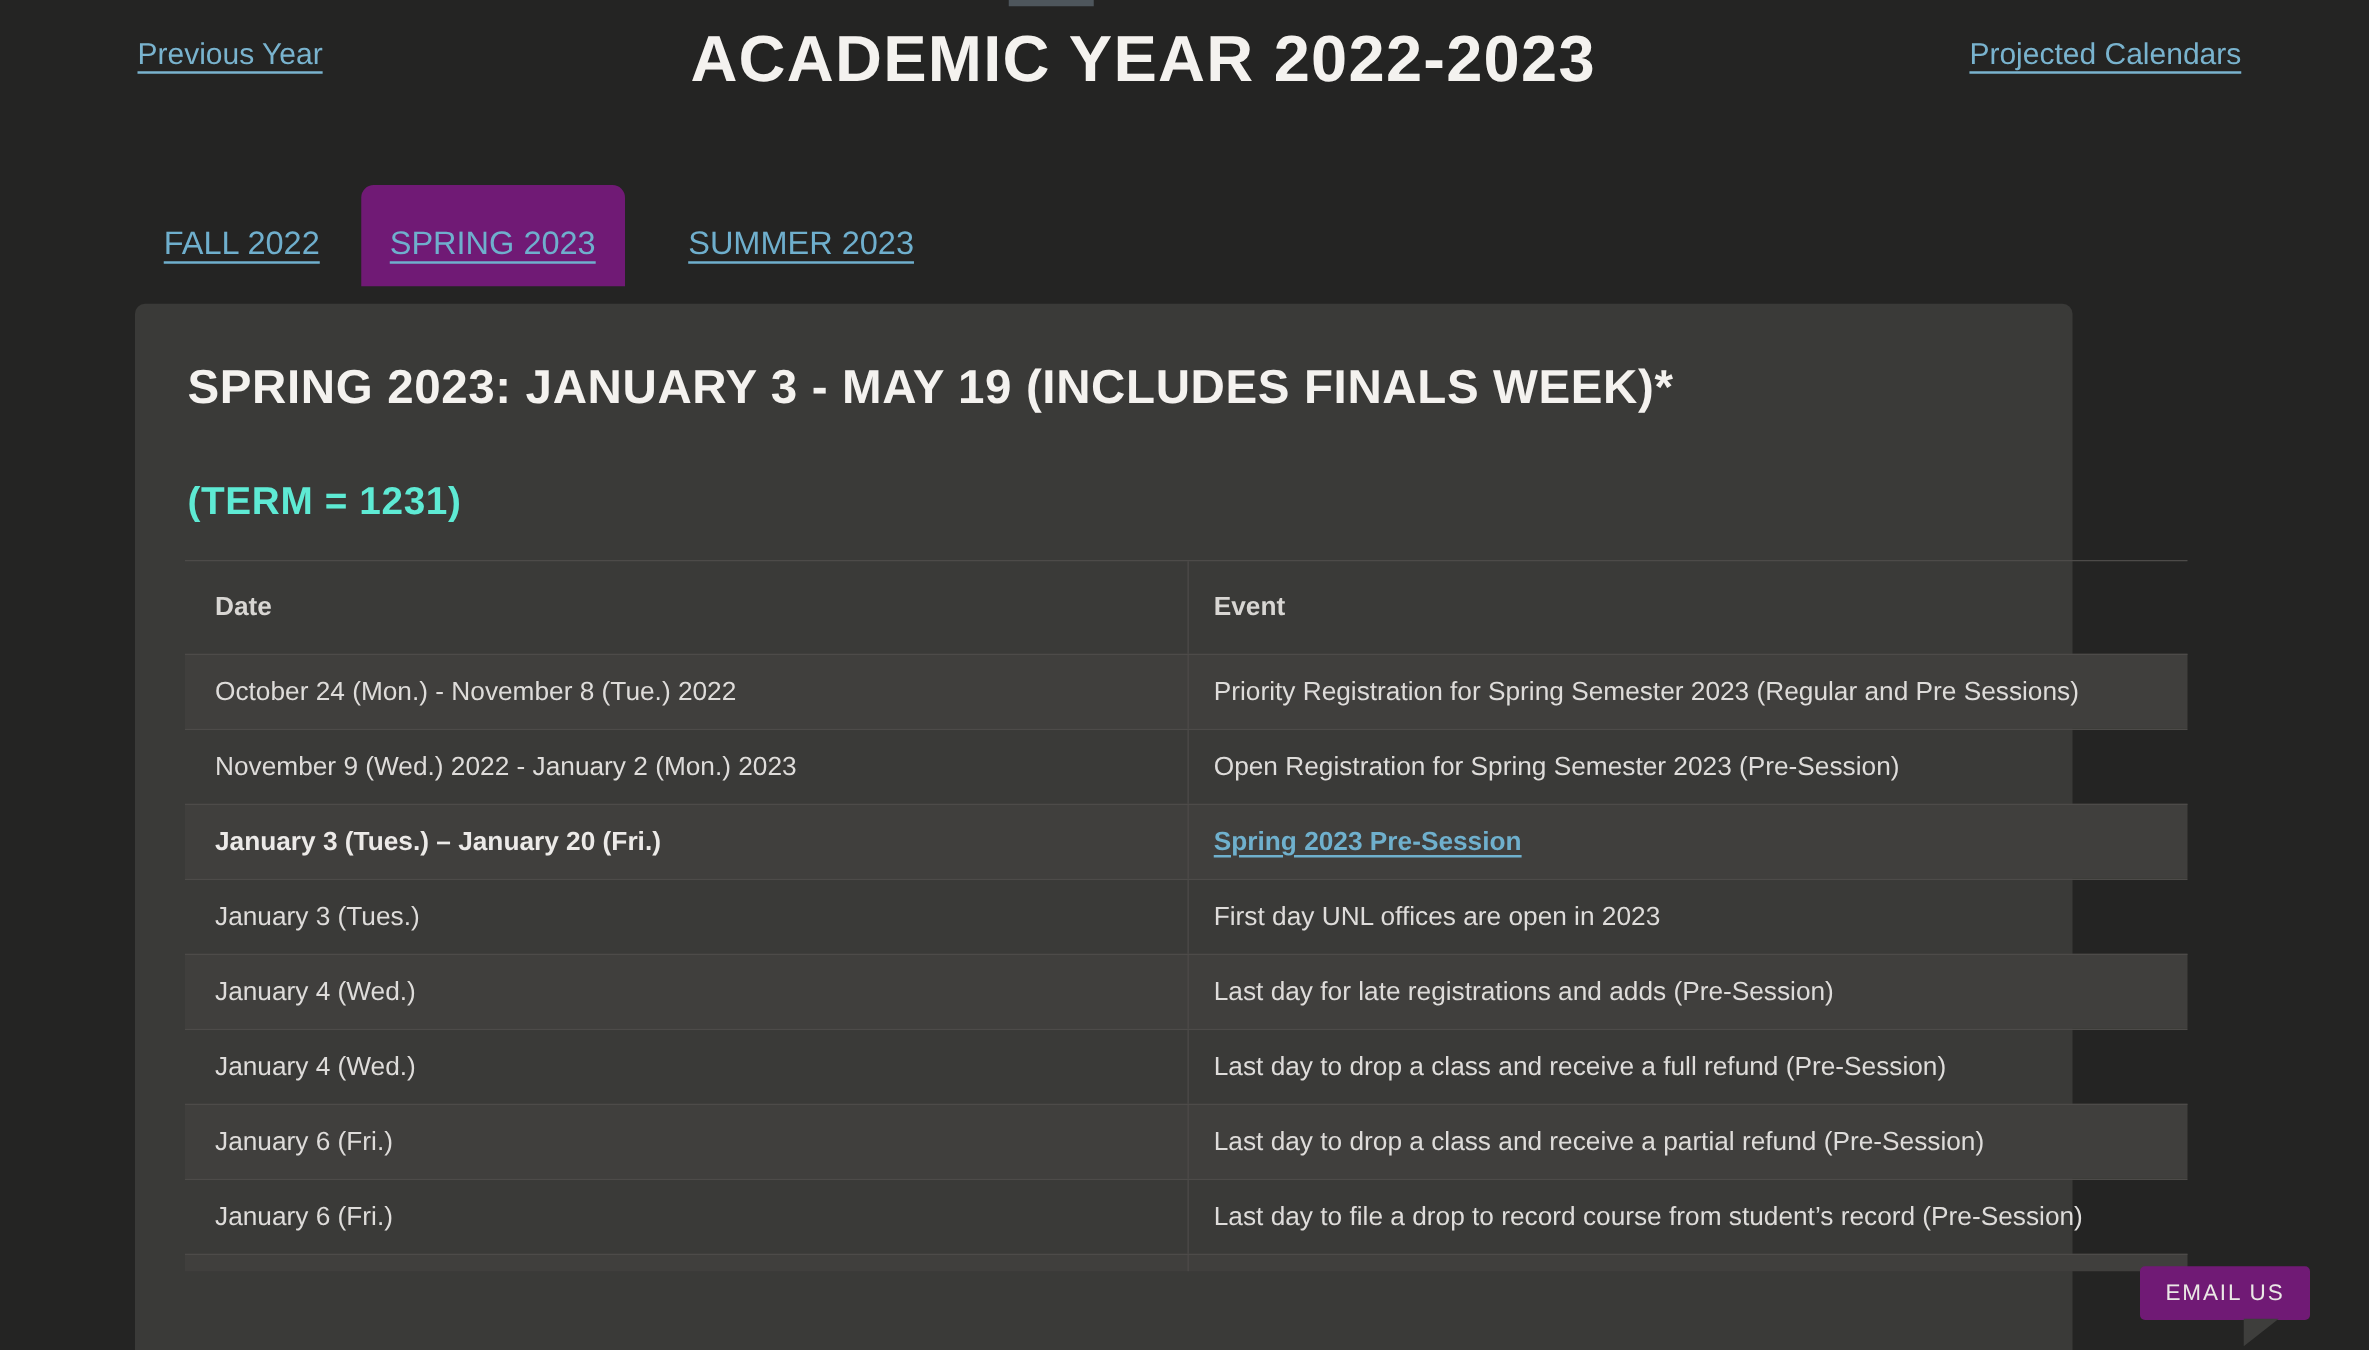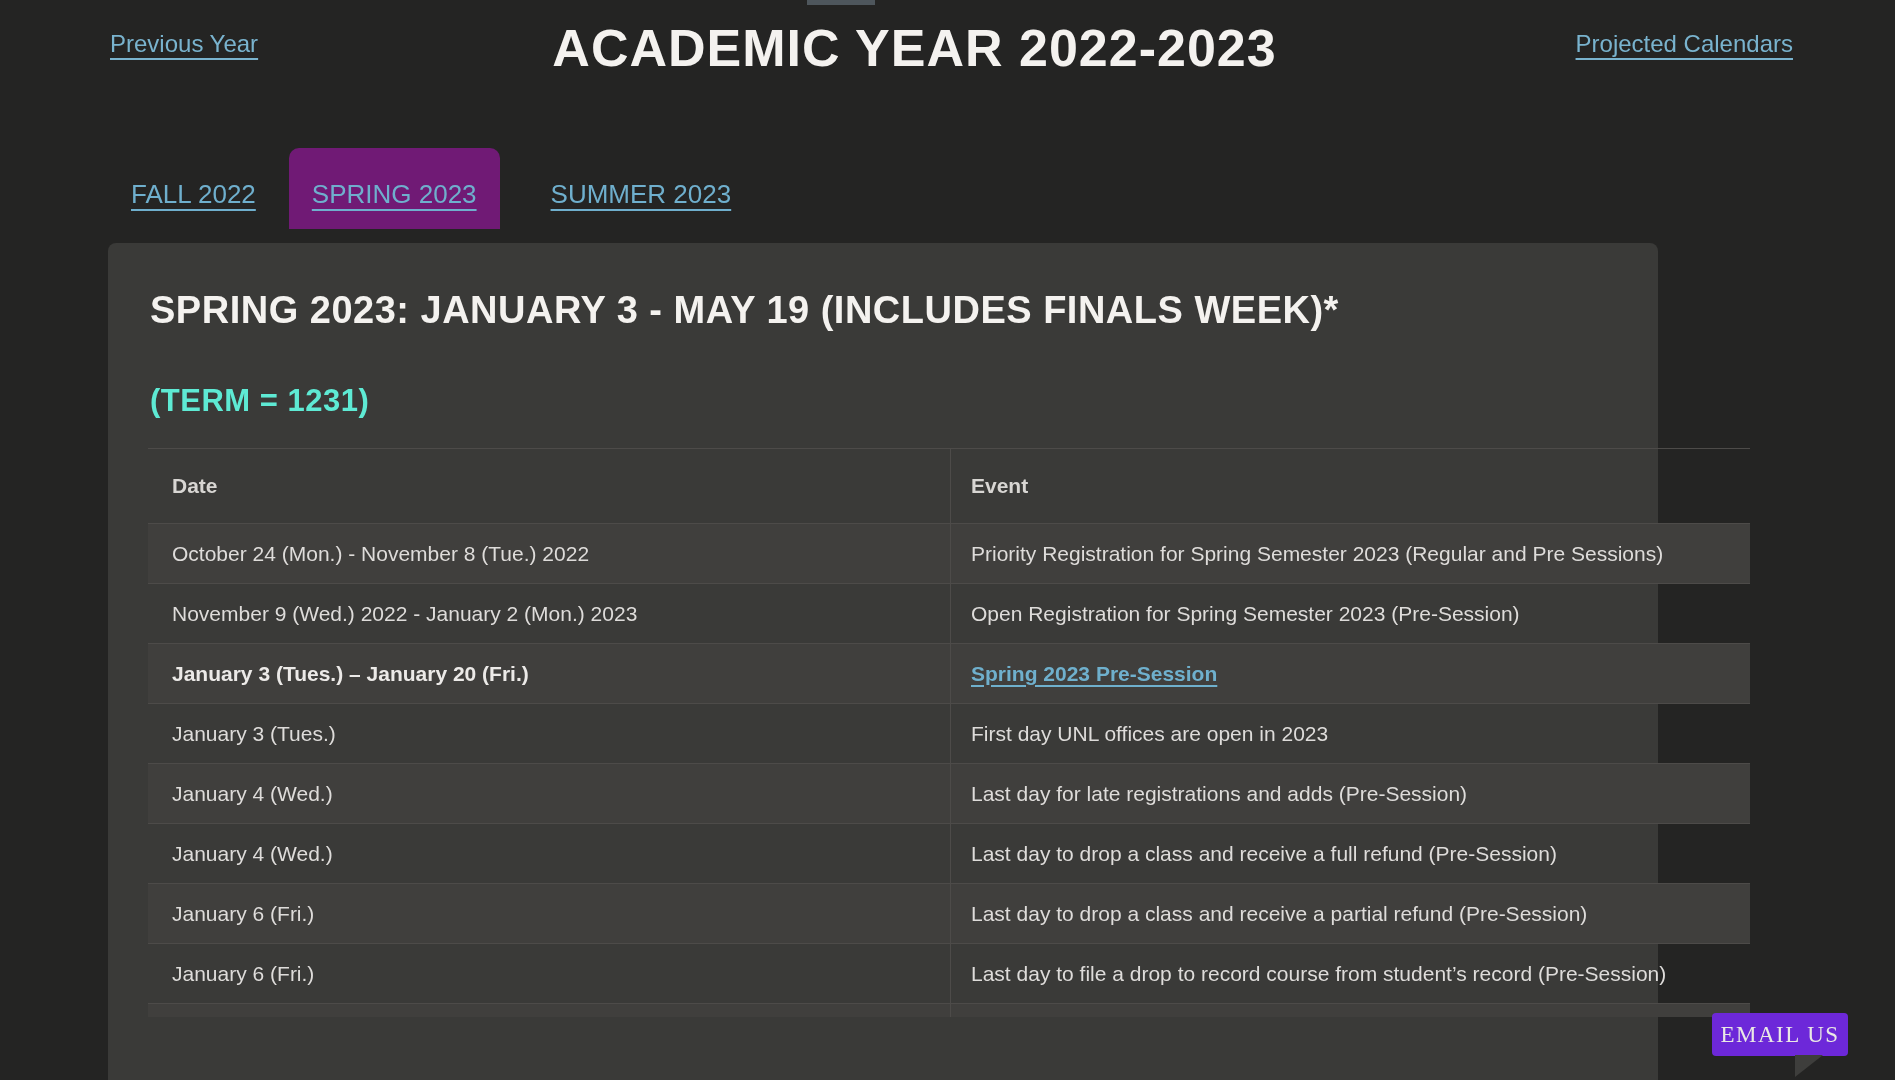--- a/index.html
+++ b/index.html
@@ -104,24 +104,24 @@
     text-decoration: underline;
     text-underline-offset: 4px;
     text-decoration-thickness: 2px;
   }
   .t-row.partial { min-height: 14px; }
 
   
   .email-btn {
     position: absolute; left: 1712px; top: 1013px;
     width: 136px; height: 43px;
-    background: #6d28d9;
+    background: #701a75;
     border: none; border-radius: 4px;
-    color: #eae8e5; font-size: 23px; letter-spacing: 1.5px;
-    font-family: Liberation Serif, serif;
+    color: #eae8e5; font-size: 18px; letter-spacing: 1.5px;
+    font-family: Liberation Sans, sans-serif;
     display: flex; align-items: center; justify-content: center;
     cursor: pointer;
   }
   .email-tail {
     position: absolute; left: 1795px; top: 1055px;
     width: 0; height: 0;
     border-top: 22px solid #3e3e3c;
     border-right: 28px solid transparent;
   }
 </style>

